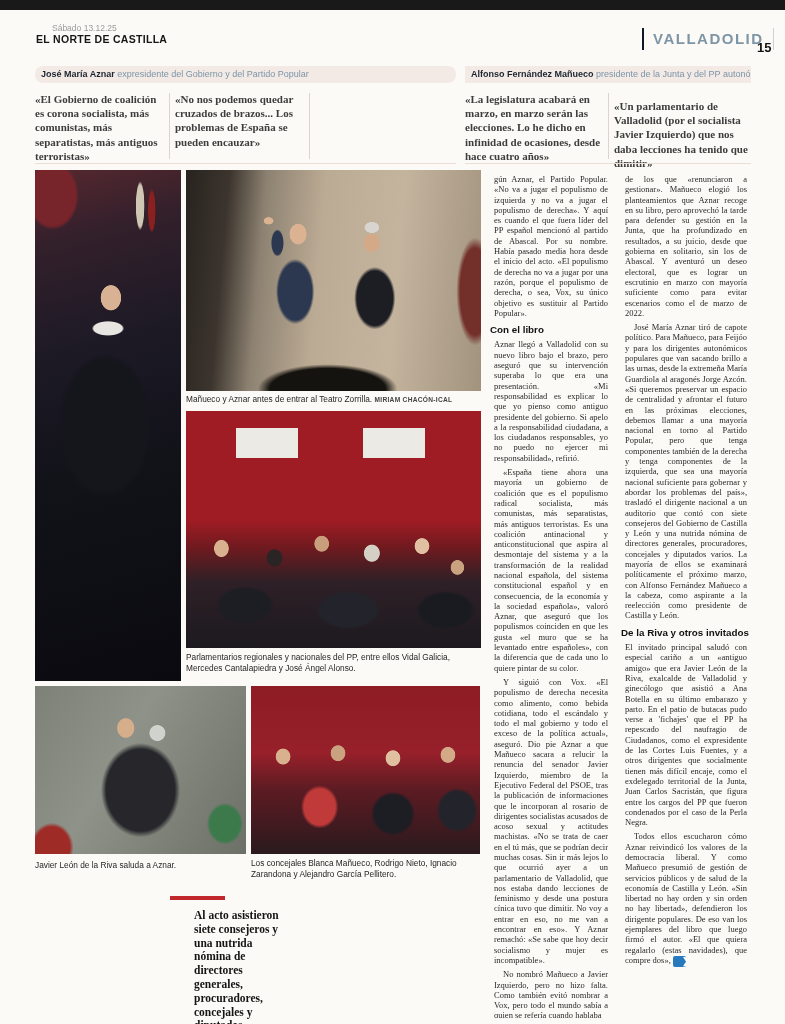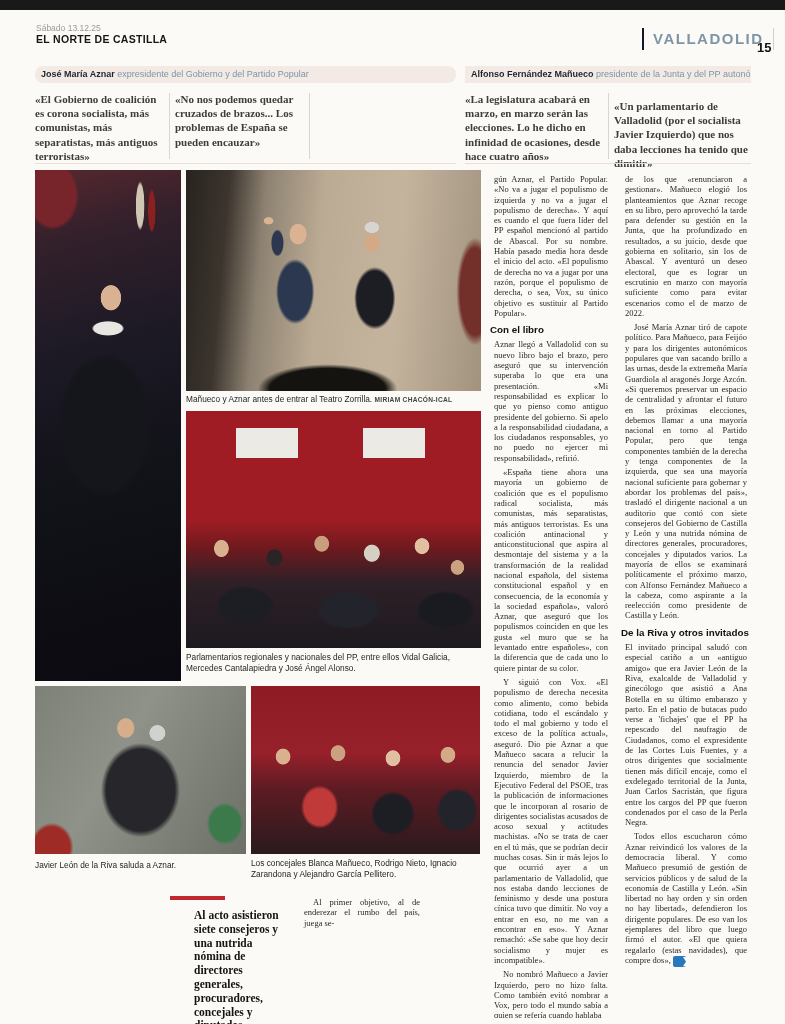--- a/index.html
+++ b/index.html
@@ -1,21 +1,21 @@
 <!DOCTYPE html>
 <html><head>
 <meta charset="utf-8">
 <style>
   html,body{margin:0;padding:0;}
   .page{position:relative;width:785px;height:1024px;background:#fbfaf6;overflow:hidden;
         font-family:"Liberation Serif",serif;color:#262626;}
   .abs{position:absolute;}
   
   .topbar{left:0;top:0;width:785px;height:10px;background:#191919;}
-  .mast-date{left:36px;top:23px;font:8.5px "Liberation Sans",sans-serif;color:#9a9a9a;}
+  .mast-date{left:52px;top:23px;font:8.5px "Liberation Sans",sans-serif;color:#9a9a9a;}
   .mast-paper{left:36px;top:33px;font-family:"Liberation Sans",sans-serif;font-weight:bold;
               font-size:10.5px;color:#161616;letter-spacing:.3px;}
   .mast-section{left:642px;top:28px;font-family:"Liberation Sans",sans-serif;font-weight:bold;
                 font-size:15px;letter-spacing:1.5px;color:#7e95a6;padding:2px 9px 3px 9px;
                 border-left:2px solid #0f172a;border-right:1px solid #c9d2d8;}
   .mast-pagenum{left:757px;top:40px;font-family:"Liberation Sans",sans-serif;font-weight:bold;
                 font-size:13px;color:#111;}
   
   .kicker{height:17px;background:#f4eae5;font-family:"Liberation Sans",sans-serif;font-size:9px;
           line-height:17px;padding-left:6px;white-space:nowrap;overflow:hidden;}
@@ -175,16 +175,15 @@
       <span class="endmark">❯</span></p>
   </div>
 
 
   <div class="abs callout">
     <div class="callout-rule"></div>
     <div class="callout-text">Al acto asistieron siete consejeros y una nutrida nómina de directores generales, procuradores, concejales y diputados</div>
   </div>
 
   <div class="abs col bcol3">
-    <p class="ind">Al primer objetivo, al de enderezar el rumbo del país, juega se-</p>
   </div>
 
 </div>
 
 </body></html>

